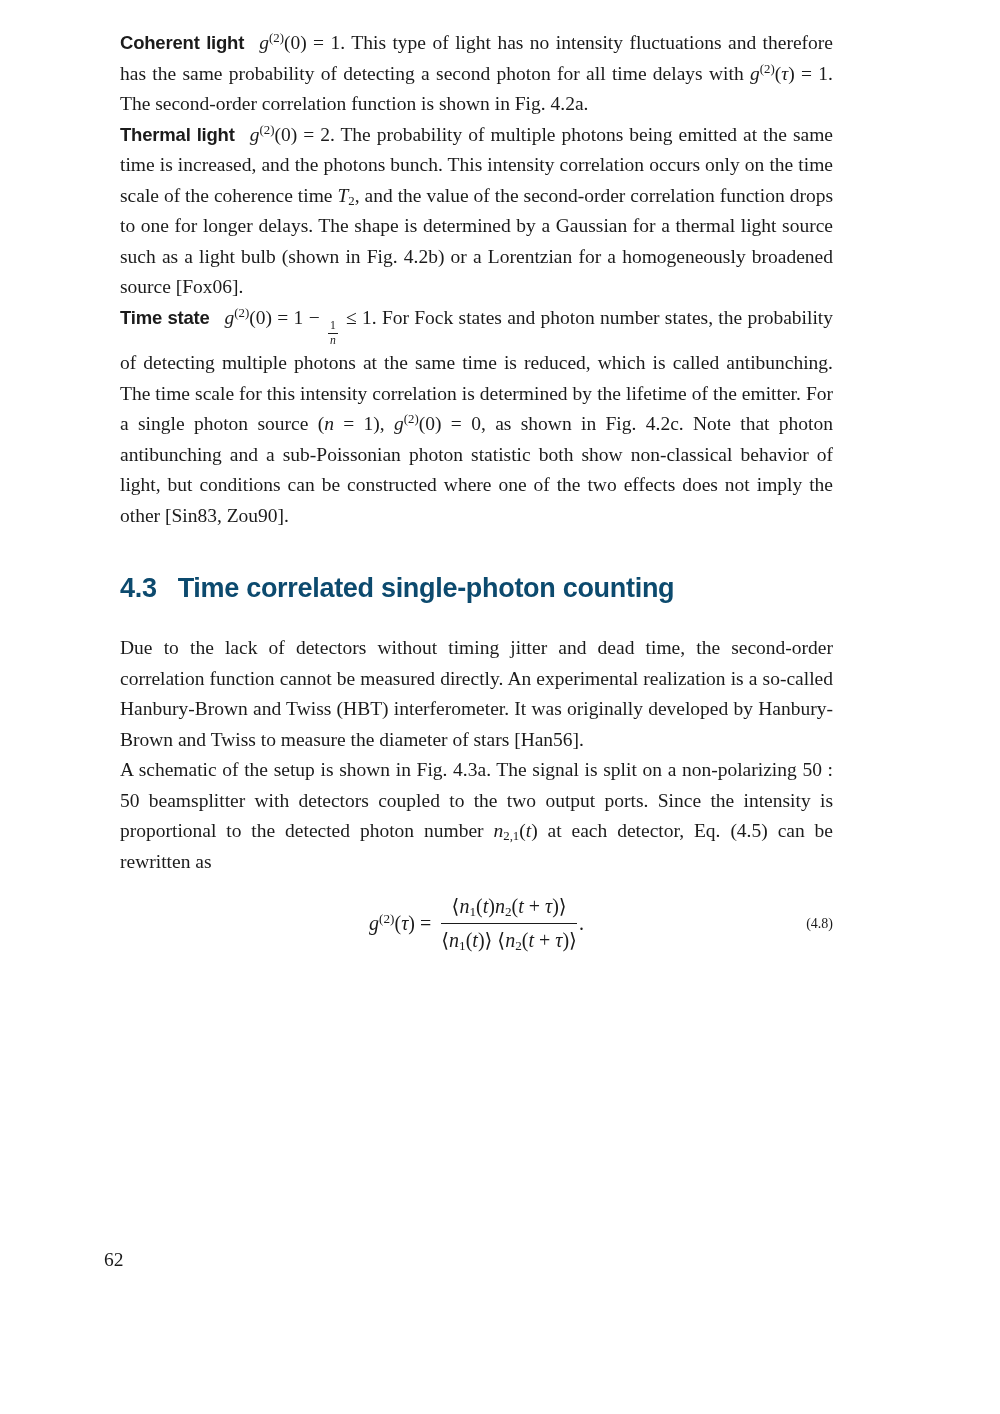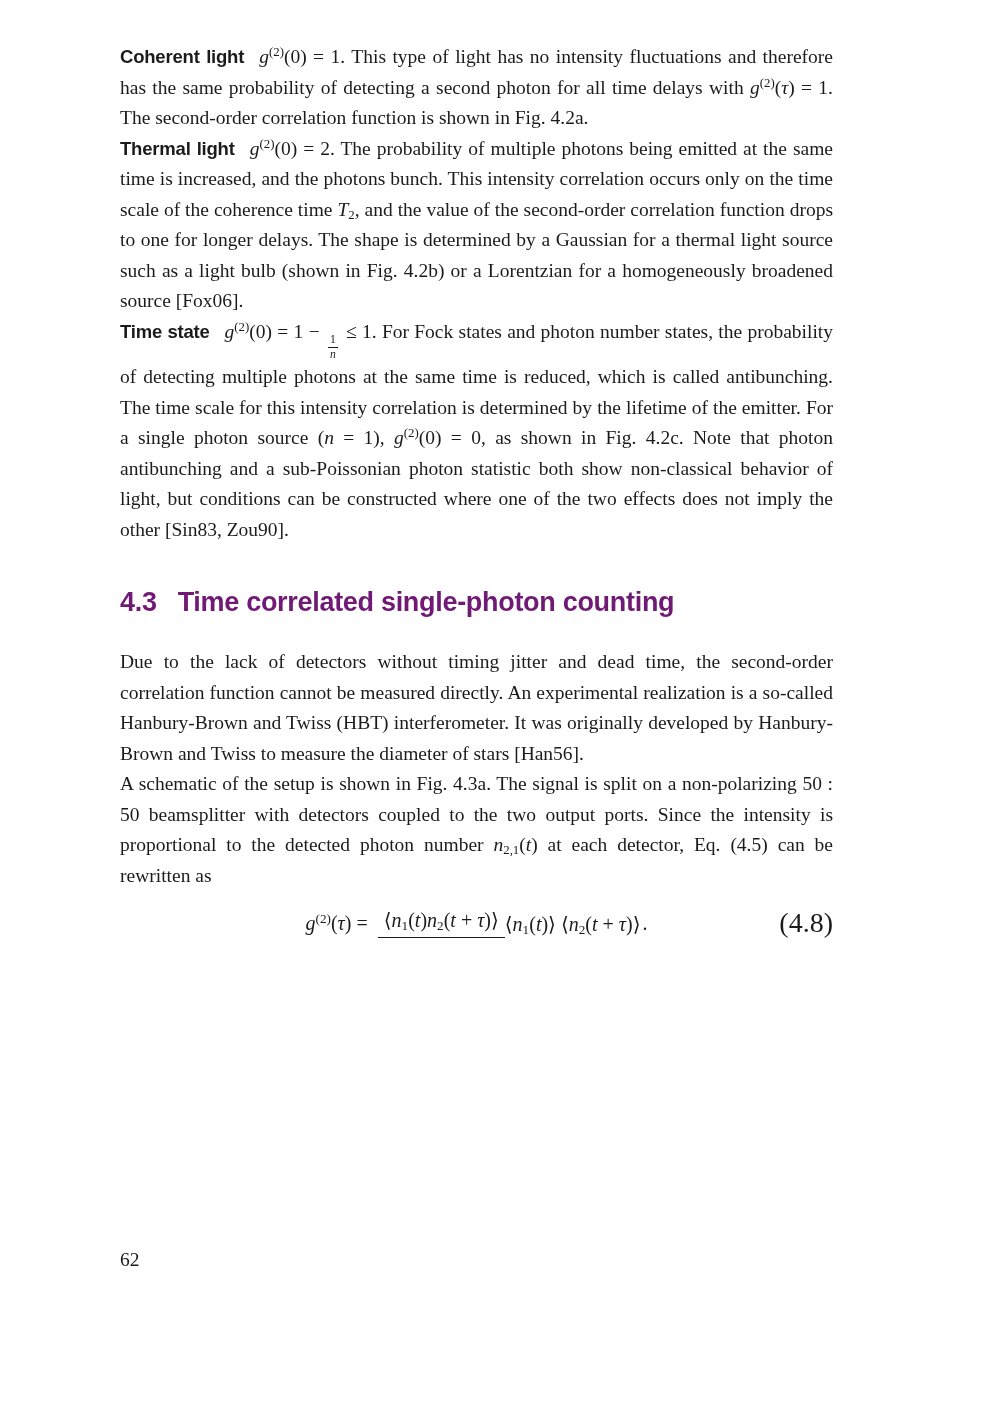--- a/index.html
+++ b/index.html
@@ -12,21 +12,21 @@
   .content{width:713px;margin-left:120px;}
 
   
   .running-head{
     padding-top:103px;
     font-style:italic;font-size:19px;line-height:22px;color:#222;
   }
   .running-head .chap-num{margin-right:11px;}
   .head-rule{border:none;border-top:1.4px solid #555;margin:7px 0 0 0;}
 
-  main{margin-top:42px;}
+  main{margin-top:28px;}
 
   p.body{
     font-size:19.5px;line-height:30.5px;text-align:justify;
     margin:0;color:#1b1b1b;
   }
   .mt-par{margin-top:31px;}
 
   .runin{
     font-family:"Liberation Sans",sans-serif;font-weight:bold;
     font-size:18.5px;margin-right:15px;letter-spacing:-0.2px;
@@ -39,44 +39,44 @@
   
   .sfrac{
     display:inline-flex;flex-direction:column;align-items:center;
     font-size:0.6em;line-height:1.2;vertical-align:-0.5em;margin:0 3px;
   }
   .sfrac>span:first-child{border-bottom:1px solid #1b1b1b;padding:0 2px;}
 
   
   .section-heading{
     font-family:"Liberation Sans",sans-serif;font-weight:bold;
-    font-size:27px;line-height:34px;color:#701a75;
+    font-size:27px;line-height:34px;color:#0c4a6e;
     margin:40px 0 28px 0;letter-spacing:-0.3px;
   }
   .section-heading .sec-num{margin-right:21px;}
 
   
   .eq-row{position:relative;margin-top:17px;text-align:center;}
   .equation{
     display:inline-flex;align-items:center;font-size:20px;color:#1b1b1b;
     font-family:"Liberation Serif","DejaVu Serif","DejaVu Sans",serif;
     justify-content:space-between;
   }
   .eq-lhs{margin-right:10px;}
-  .eq-frac{display:inline-flex;flex-direction:row;text-align:center;line-height:1.25;}
+  .eq-frac{display:inline-flex;flex-direction:column;text-align:center;line-height:1.25;}
   .eq-frac .num{border-bottom:1.4px solid #1b1b1b;padding:0 6px 4px 6px;}
   .eq-frac .den{padding-top:4px;}
   .eq-period{margin-left:2px;align-self:center;}
   .eq-number{
     position:absolute;right:0;top:50%;transform:translateY(-50%);
-    font-size:28px;color:#1b1b1b;
+    font-size:14px;color:#1b1b1b;
   }
 
   .page-number{
-    position:absolute;left:120px;top:1249px;
+    position:absolute;left:104px;top:1249px;
     font-size:19.5px;color:#1b1b1b;
   }
 </style>
 </head>
 <body>
 
 <div class="content">
 
 
   <main>

